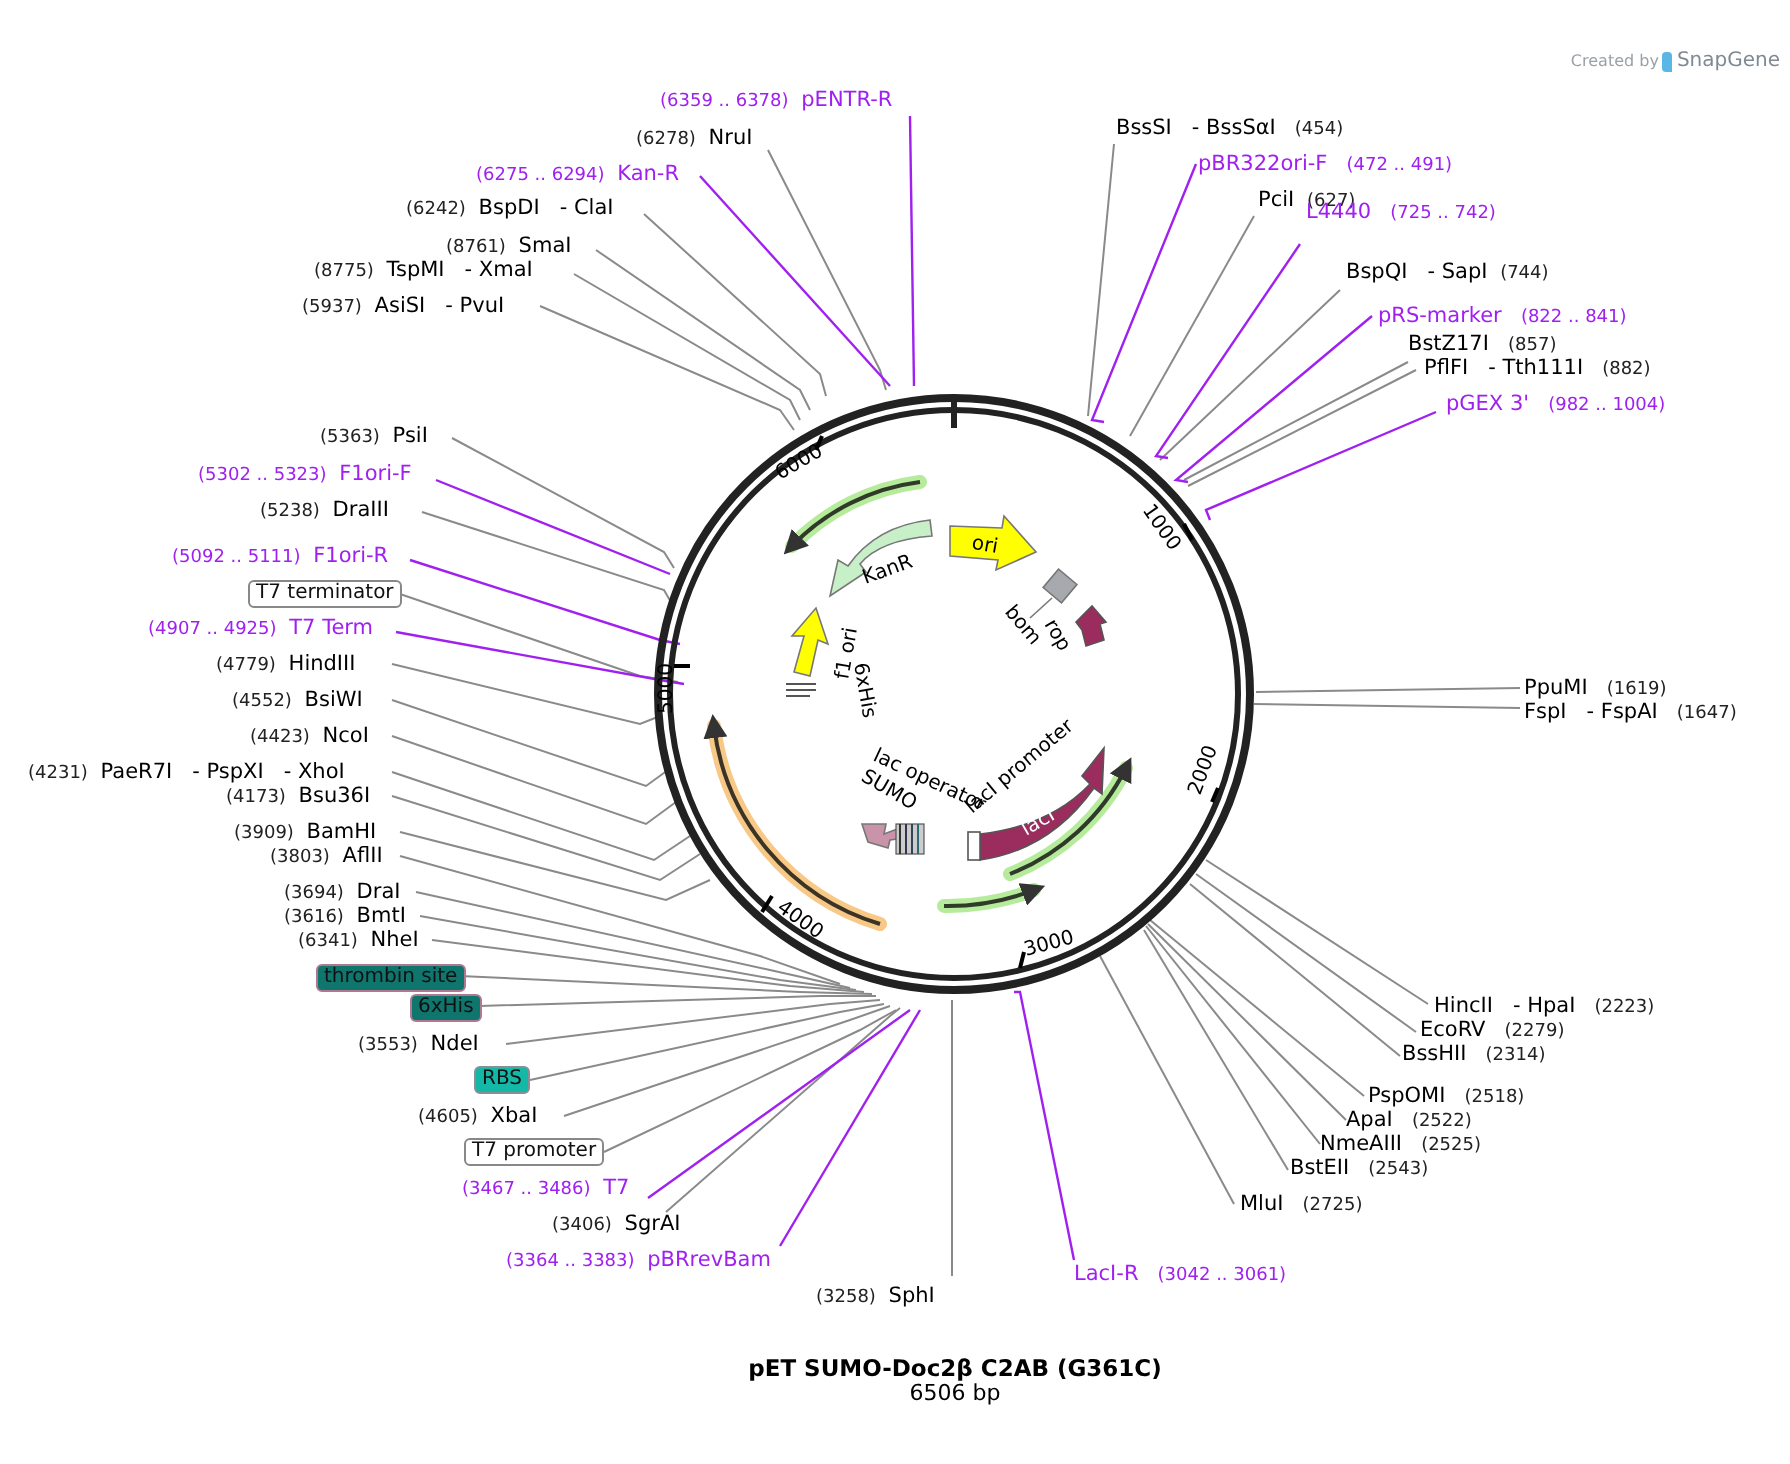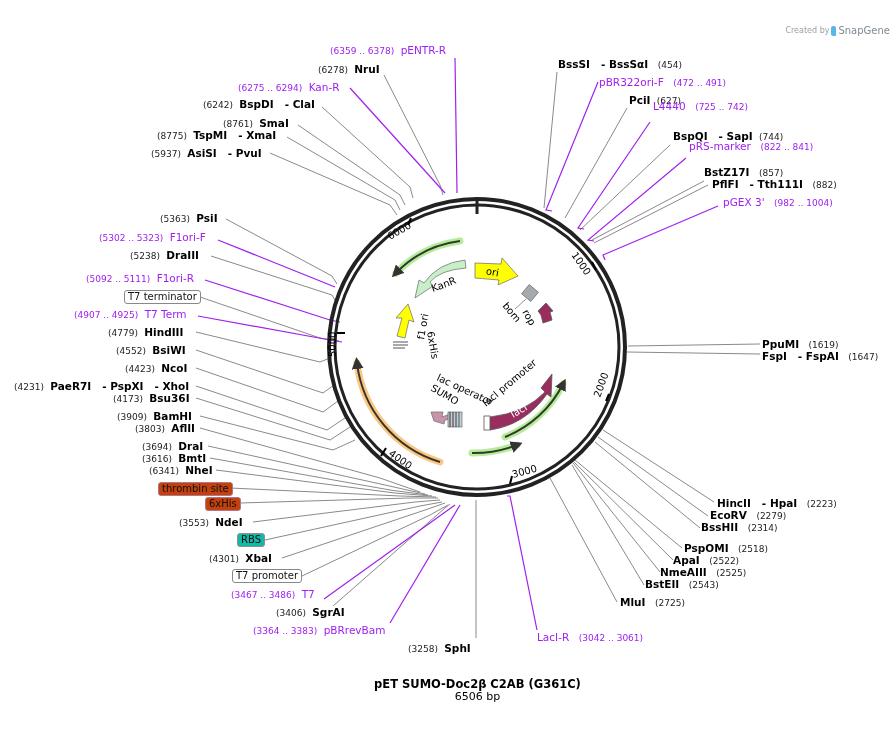--- a/index.html
+++ b/index.html
@@ -5,25 +5,25 @@
   html, body { margin: 0; padding: 0; background: #ffffff; }
   body { width: 895px; height: 732px; position: relative; overflow: hidden; font-family: "DejaVu Sans", "Liberation Sans", sans-serif; }
   #map { position: absolute; left: 0; top: 0; width: 895px; height: 732px; }
   .credit { position: absolute; right: 5px; top: 2px; font-size: 8px; color: #9aa0a6; display: flex; align-items: center; gap: 2px; margin-top: 23px; }
   .credit .brand { font-size: 10px; color: #7f8a94; }
   .credit .logo { display: inline-block; width: 5px; height: 10px; background: #5bb6e8; border-radius: 2px 2px 0 2px; }
   .title { position: absolute; left: 0; width: 955px; top: 677px; text-align: center; font-weight: bold; font-size: 11.5px; color: #000; }
   .subtitle { position: absolute; left: 0; width: 955px; top: 690px; text-align: center; font-size: 11px; color: #000; }
   .lbl { position: absolute; white-space: nowrap; font-size: 10px; line-height: 12px; }
   .lbl .pos { font-size: 9px; color: #222; }
-  .lbl .name { font-weight: bold; color: #000; font-size: 10.5px; }
+  .lbl .name { font-weight: normal; color: #000; font-size: 10.5px; }
   .lbl.primer .pos, .lbl.primer .name { color: #a020f0; font-weight: normal; }
   .lbl.primer .name { font-size: 10.5px; }
   .box { position: absolute; white-space: nowrap; font-size: 10px; line-height: 12px; padding: 0 3px; border: 1px solid #888; border-radius: 3px; background: #fff; color: #111; }
-  .box.pink { background: #c2410c; border-color: #b07890; }
+  .box.pink { background: #0f766e; border-color: #b07890; }
   .box.grey { background: #14b8a6; border-color: #8b8f95; }
 </style>
 </head>
 <body>
 
 <svg id="map" viewBox="0 0 895 732" xmlns="http://www.w3.org/2000/svg">
   <defs>
     <marker id="arrK" markerWidth="6" markerHeight="6" refX="3" refY="3" orient="auto">
         <path d="M0,0 L6,3 L0,6 z" fill="#333"></path>
       </marker>
@@ -191,33 +191,33 @@
 <div class="lbl" style="left:113px;top:392px"><span class="pos">(4173)</span>&nbsp;&nbsp;<span class="name">Bsu36I</span></div>
 <div class="lbl" style="left:117px;top:410px"><span class="pos">(3909)</span>&nbsp;&nbsp;<span class="name">BamHI</span></div>
 <div class="lbl" style="left:135px;top:422px"><span class="pos">(3803)</span>&nbsp;&nbsp;<span class="name">AflII</span></div>
 <div class="lbl" style="left:142px;top:440px"><span class="pos">(3694)</span>&nbsp;&nbsp;<span class="name">DraI</span></div>
 <div class="lbl" style="left:142px;top:452px"><span class="pos">(3616)</span>&nbsp;&nbsp;<span class="name">BmtI</span></div>
 <div class="lbl" style="left:149px;top:464px"><span class="pos">(6341)</span>&nbsp;&nbsp;<span class="name">NheI</span></div>
 <div class="box pink" style="left:158px;top:482px">thrombin site</div>
 <div class="box pink" style="left:205px;top:497px">6xHis</div>
 <div class="lbl" style="left:179px;top:516px"><span class="pos">(3553)</span>&nbsp;&nbsp;<span class="name">NdeI</span></div>
 <div class="box grey" style="left:237px;top:533px">RBS</div>
-<div class="lbl" style="left:209px;top:552px"><span class="pos">(4301)</span>&nbsp;&nbsp;<span class="name">XbaI</span></div>
+<div class="lbl" style="left:209px;top:552px"><span class="pos">(4605)</span>&nbsp;&nbsp;<span class="name">XbaI</span></div>
 <div class="box" style="left:232px;top:569px">T7 promoter</div>
 <div class="lbl primer" style="left:231px;top:588px"><span class="pos">(3467 .. 3486)</span>&nbsp;&nbsp;<span class="name">T7</span></div>
 <div class="lbl" style="left:276px;top:606px"><span class="pos">(3406)</span>&nbsp;&nbsp;<span class="name">SgrAI</span></div>
 <div class="lbl primer" style="left:253px;top:624px"><span class="pos">(3364 .. 3383)</span>&nbsp;&nbsp;<span class="name">pBRrevBam</span></div>
 <div class="lbl" style="left:408px;top:642px"><span class="pos">(3258)</span>&nbsp;&nbsp;<span class="name">SphI</span></div>
 
 <div class="lbl" style="left:558px;top:58px"><span class="name" style="white-space:pre">BssSI   - BssSαI</span>&nbsp;&nbsp;&nbsp;<span class="pos">(454)</span></div>
 <div class="lbl primer" style="left:599px;top:76px"><span class="name">pBR322ori-F</span>&nbsp;&nbsp;&nbsp;<span class="pos">(472 .. 491)</span></div>
 <div class="lbl" style="left:629px;top:94px"><span class="name">PciI</span>&nbsp;&nbsp;<span class="pos">(627)</span></div>
 <div class="lbl primer" style="left:653px;top:100px"><span class="name">L4440</span>&nbsp;&nbsp;&nbsp;<span class="pos">(725 .. 742)</span></div>
 <div class="lbl" style="left:673px;top:130px"><span class="name" style="white-space:pre">BspQI   - SapI</span>&nbsp;&nbsp;<span class="pos">(744)</span></div>
-<div class="lbl primer" style="left:689px;top:140px"><span class="name">pRS-marker</span>&nbsp;&nbsp;&nbsp;<span class="pos">(822 .. 841)</span></div>
+<div class="lbl primer" style="left:689px;top:152px"><span class="name">pRS-marker</span>&nbsp;&nbsp;&nbsp;<span class="pos">(822 .. 841)</span></div>
 <div class="lbl" style="left:704px;top:166px"><span class="name">BstZ17I</span>&nbsp;&nbsp;&nbsp;<span class="pos">(857)</span></div>
 <div class="lbl" style="left:712px;top:178px"><span class="name" style="white-space:pre">PflFI   - Tth111I</span>&nbsp;&nbsp;&nbsp;<span class="pos">(882)</span></div>
 <div class="lbl primer" style="left:723px;top:196px"><span class="name">pGEX 3'</span>&nbsp;&nbsp;&nbsp;<span class="pos">(982 .. 1004)</span></div>
 <div class="lbl" style="left:762px;top:338px"><span class="name">PpuMI</span>&nbsp;&nbsp;&nbsp;<span class="pos">(1619)</span></div>
 <div class="lbl" style="left:762px;top:350px"><span class="name" style="white-space:pre">FspI   - FspAI</span>&nbsp;&nbsp;&nbsp;<span class="pos">(1647)</span></div>
 <div class="lbl" style="left:717px;top:497px"><span class="name" style="white-space:pre">HincII   - HpaI</span>&nbsp;&nbsp;&nbsp;<span class="pos">(2223)</span></div>
 <div class="lbl" style="left:710px;top:509px"><span class="name">EcoRV</span>&nbsp;&nbsp;&nbsp;<span class="pos">(2279)</span></div>
 <div class="lbl" style="left:701px;top:521px"><span class="name">BssHII</span>&nbsp;&nbsp;&nbsp;<span class="pos">(2314)</span></div>
 <div class="lbl" style="left:684px;top:542px"><span class="name">PspOMI</span>&nbsp;&nbsp;&nbsp;<span class="pos">(2518)</span></div>
 <div class="lbl" style="left:673px;top:554px"><span class="name">ApaI</span>&nbsp;&nbsp;&nbsp;<span class="pos">(2522)</span></div>

